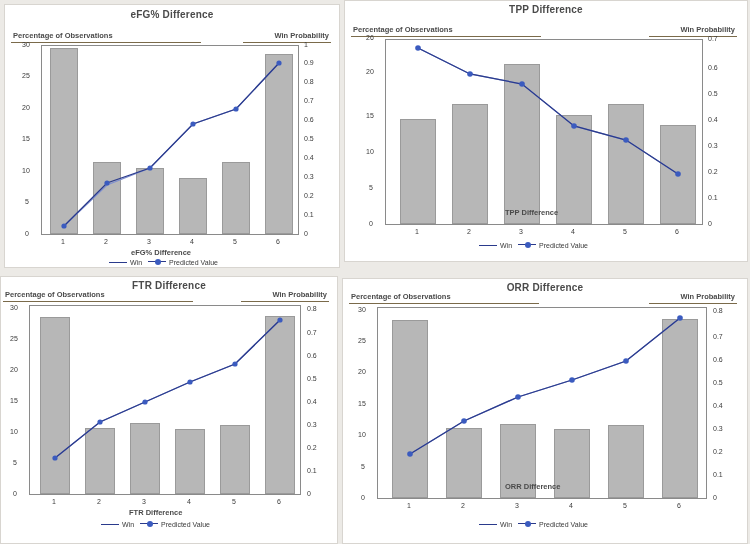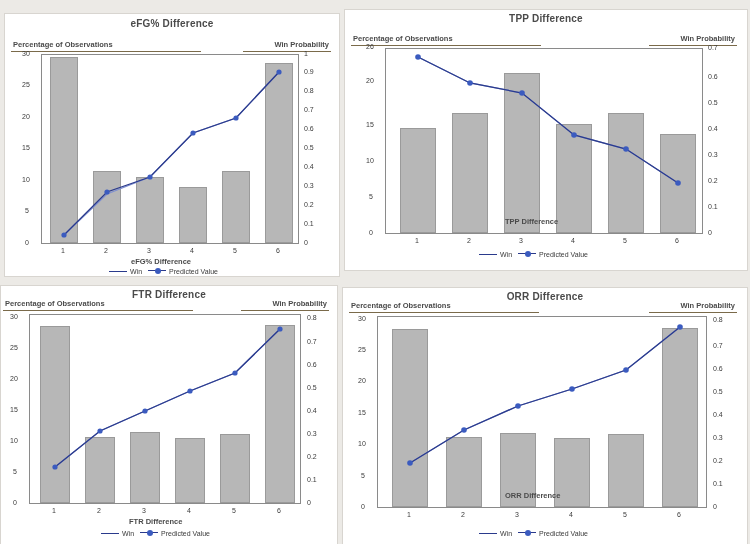--- a/index.html
+++ b/index.html
@@ -4,21 +4,21 @@
 <style>
   html,body{margin:0;padding:0;}
   body{
     width:750px;height:544px;
     background:#eceae6;
     font-family:"Liberation Sans", sans-serif;
     overflow:hidden;
   }
   .grid{
     position:relative;
-    width:750px;height:408px;margin-top:9px;
+    width:750px;height:408px;
   }
   .panel{
     position:absolute;
     background:#ffffff;
     border:1px solid #d8d5d0;
     box-sizing:border-box;
   }
   .p1{left:4px;  top:4px;   width:336px; height:264px;}
   .p2{left:344px;top:0px;   width:404px; height:262px;}
   .p3{left:0px;  top:276px; width:338px; height:268px;}

